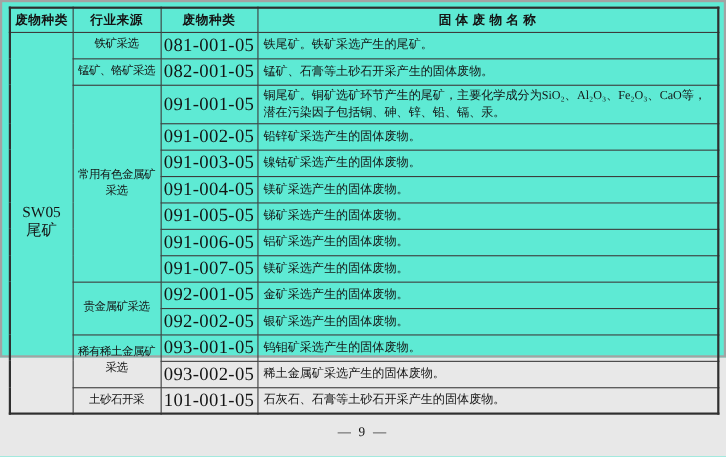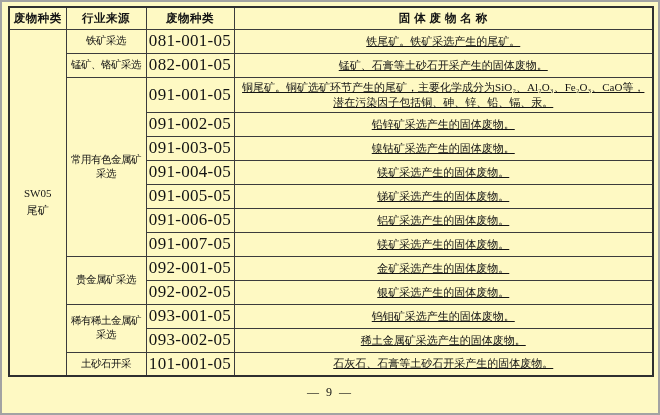--- a/index.html
+++ b/index.html
@@ -1,49 +1,49 @@
 <!DOCTYPE html>
 <html><head>
 <meta charset="utf-8">
 <style>
   html,body{margin:0;padding:0;}
   body{
     width:660px;height:415px;overflow:hidden;background:#e8e8e8;
     font-family:"Liberation Serif","DejaVu Serif",serif;color:#141414;
   }
   .page{
-    box-sizing:border-box;width:660px;height:415px;
-    background:#fef9c3;border:2px solid #a3a3a3;
+    box-sizing:border-box;width:660px;height:325px;
+    background:#5eead4;border:2px solid #a3a3a3;
     padding:4px 6px 0 6px;position:relative;
   }
   table.waste-table{
     border-collapse:collapse;width:644px;table-layout:fixed;
     border:2px solid #2f2f2f;
   }
   .waste-table th,.waste-table td{
     border:1px solid #3c3c3c;vertical-align:middle;box-sizing:border-box;
   }
   .waste-table thead th{
     font-size:11.5px;font-weight:bold;height:22px;text-align:center;
     padding:0 1px;letter-spacing:0.5px;
   }
   .waste-table tbody tr{height:24px;}
   .cat-cell{
-    text-align:center;font-size:11px;line-height:17px;font-weight:normal;
+    text-align:center;font-size:14px;line-height:17px;font-weight:normal;
   }
   .industry-cell{
     text-align:center;font-size:10.5px;letter-spacing:-0.5px;
     padding:1px 1px;line-height:14px;margin-left:24px;
   }
   .code-cell{
     text-align:center;font-size:17px;letter-spacing:0.3px;
     padding:0 2px;white-space:nowrap;
   }
   .name-cell{
-    text-align:center;font-size:11px;line-height:15px;padding:2px 5px;text-decoration:underline;
+    text-align:left;font-size:11px;line-height:15px;padding:2px 5px;
   }
   .page-number{
     text-align:center;font-size:12px;margin-top:8px;letter-spacing:2px;
   }
 </style>
 </head>
 <body>
 
 <div class="page">
   <table class="waste-table">

